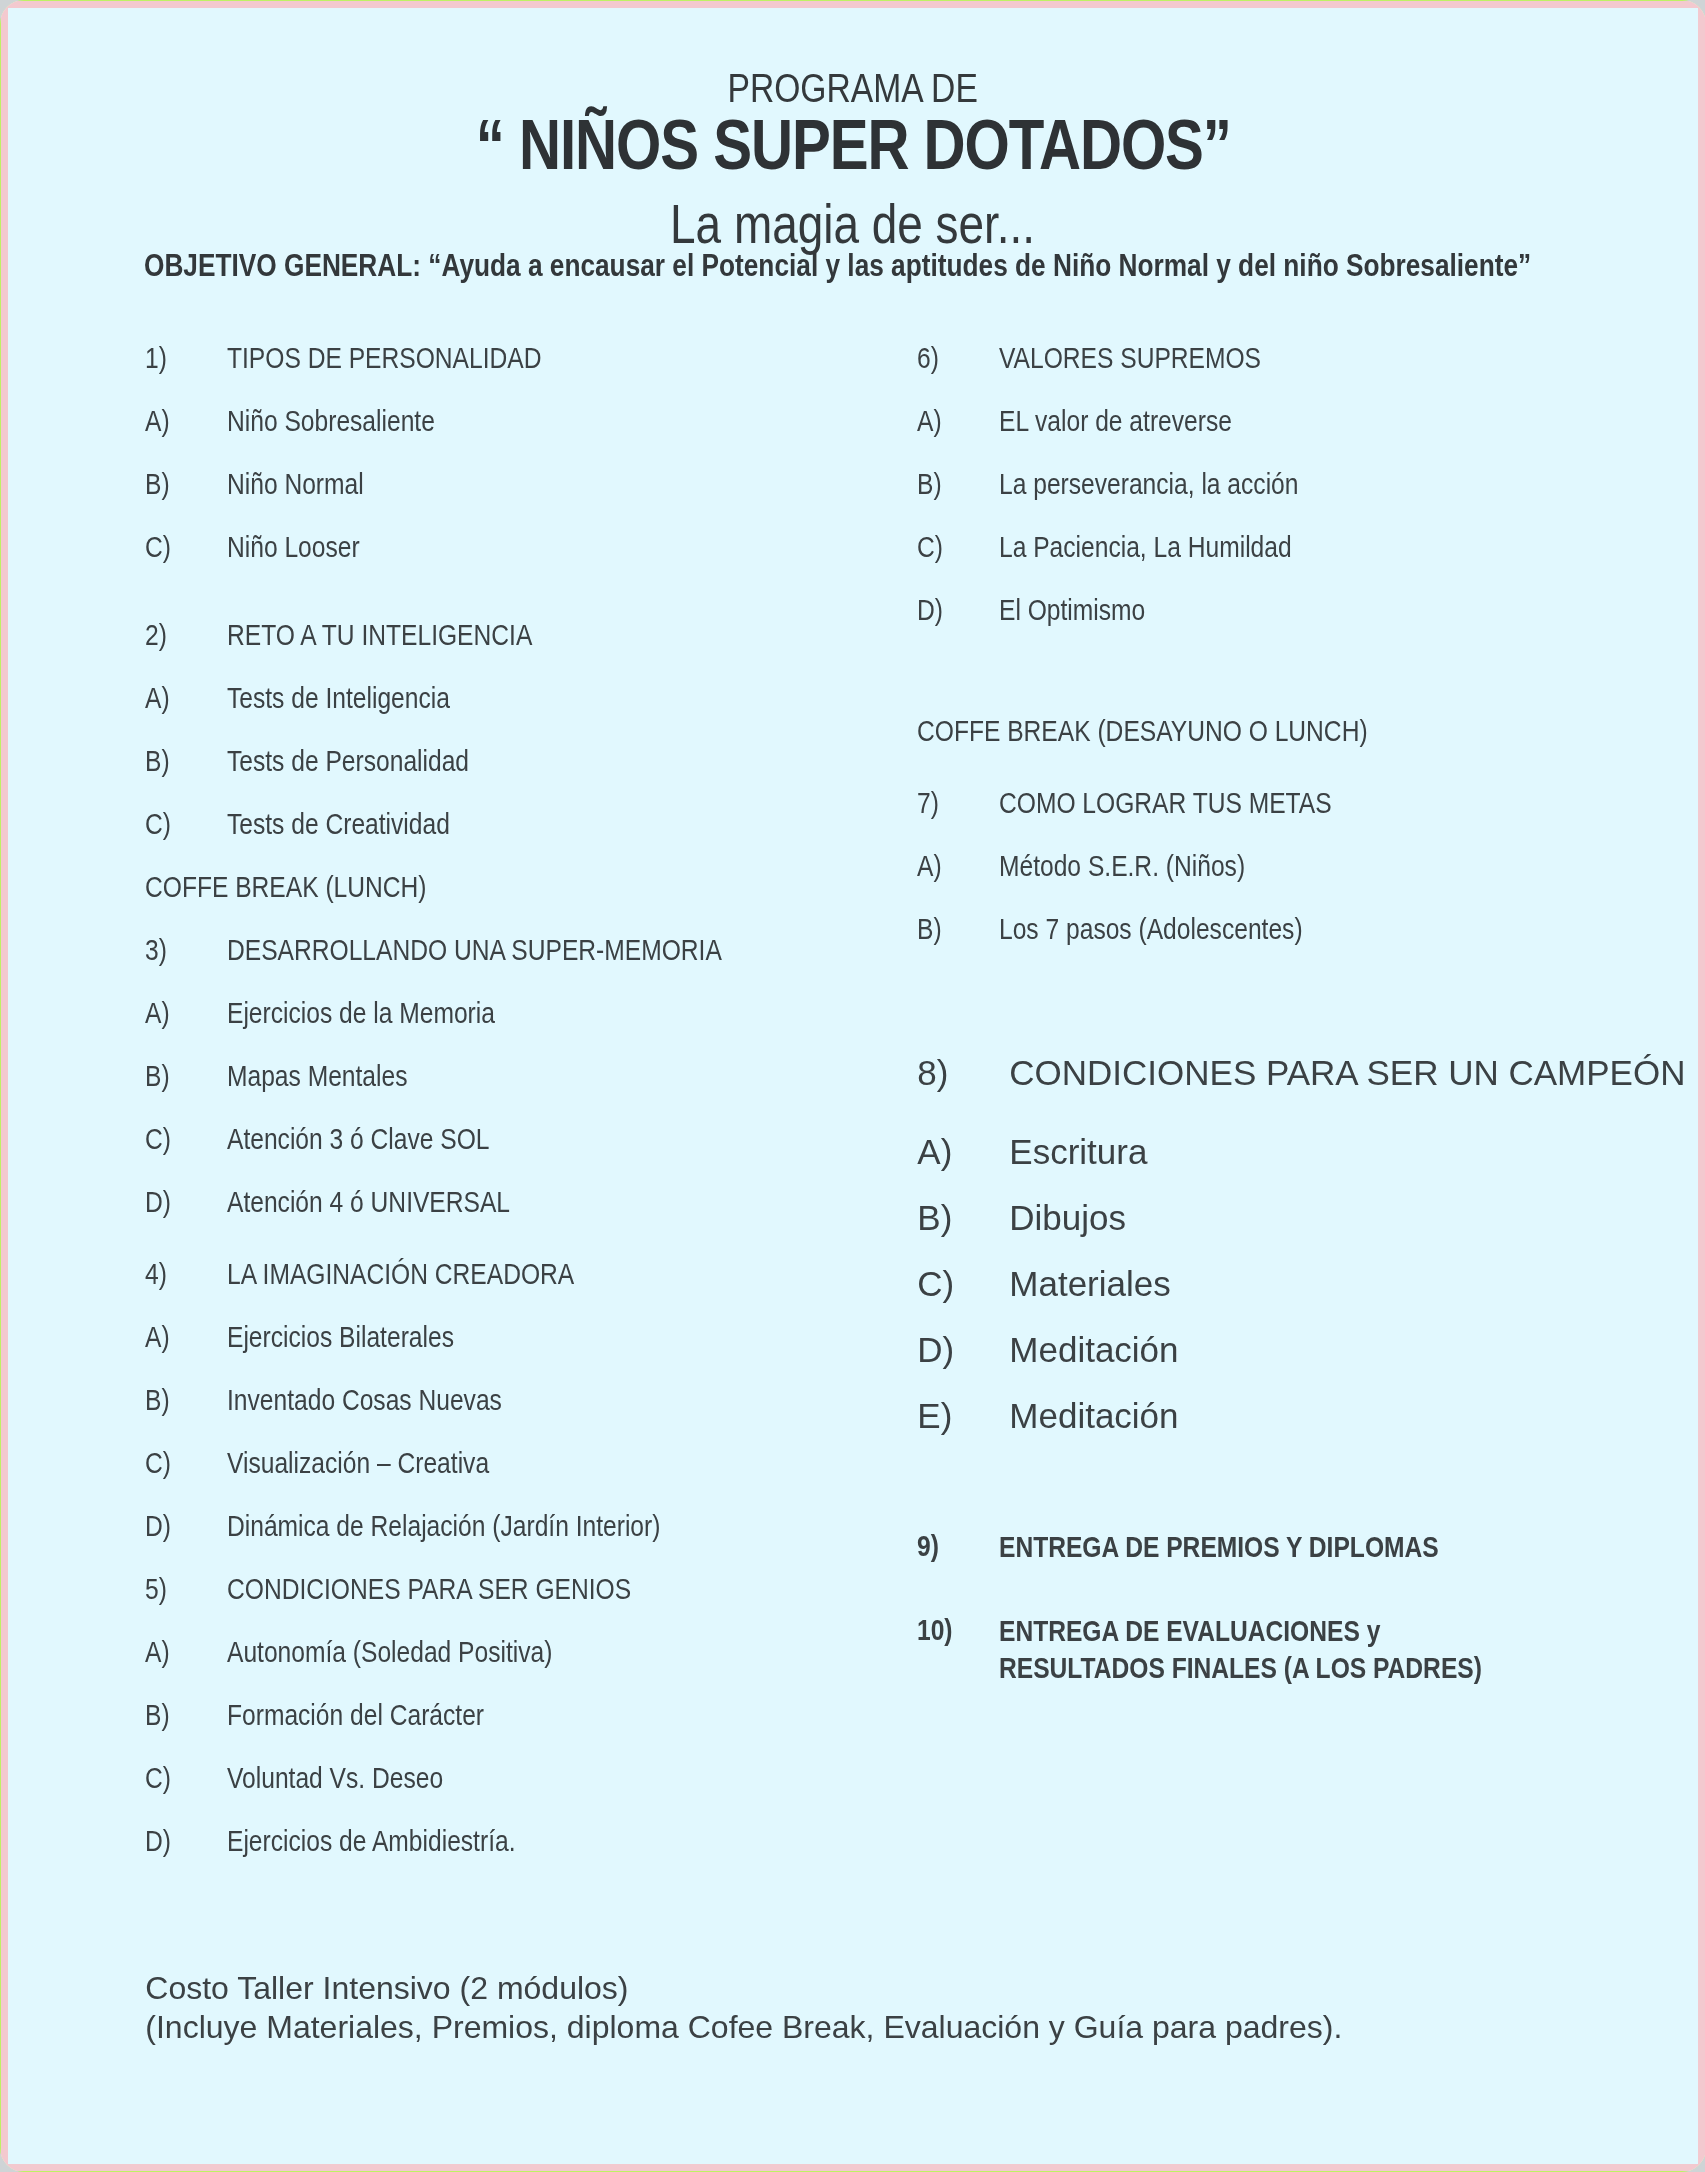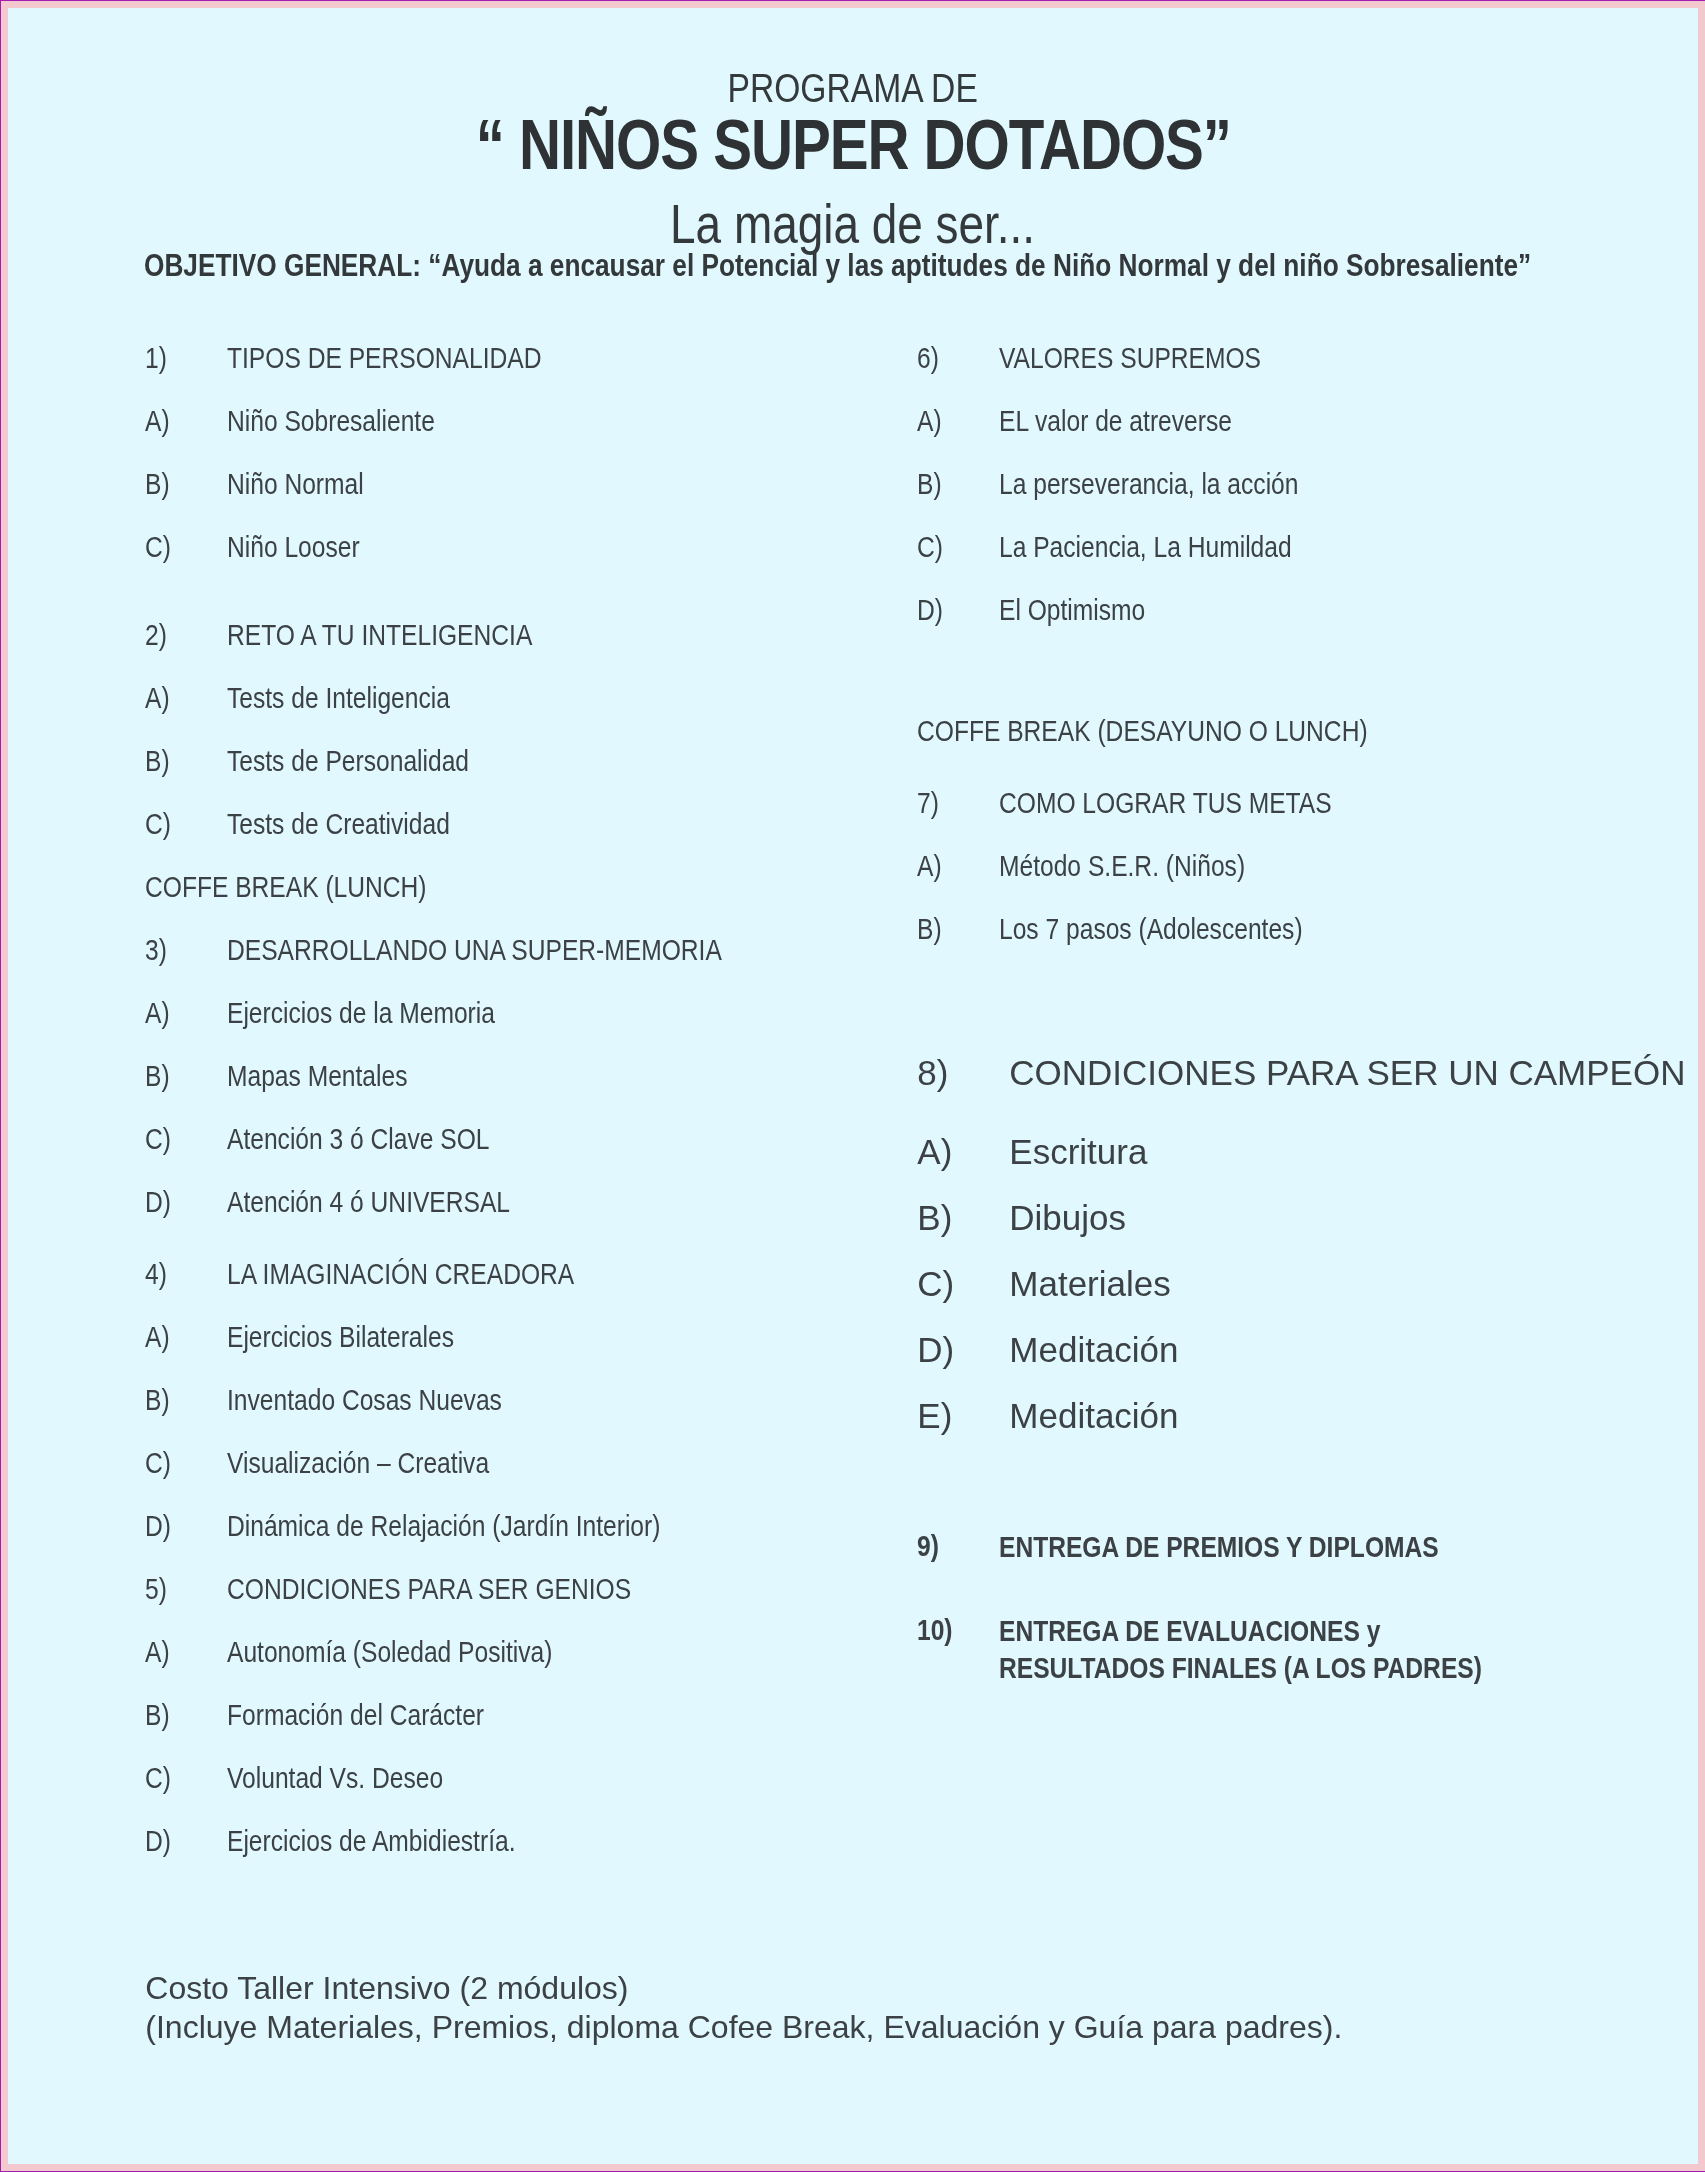--- a/index.html
+++ b/index.html
@@ -1,21 +1,22 @@
 <!DOCTYPE html>
 <html style="font-size:10.5px"><head>
 <meta charset="utf-8">
 <style>
   html,body { margin:0; padding:0; background:#cfd4d6; }
   .page {
     position:relative;
     width:1706px; height:2172px;
-    background:#a21caf;
+    background:#bef264;
     font-family:"Liberation Sans", sans-serif;
     overflow:hidden;
+    border-radius:24px;
   }
   .frame {
     position:absolute; left:1.3px; top:1.3px; right:1.3px; bottom:1.3px;
     border:7.2px solid #f3c9cf;
     background:#e1f8fe;
     box-sizing:border-box;
   }
   .cxc { display:inline-block; transform:scaleX(0.82); transform-origin:50% 0; white-space:nowrap; }
 
   .kicker {

